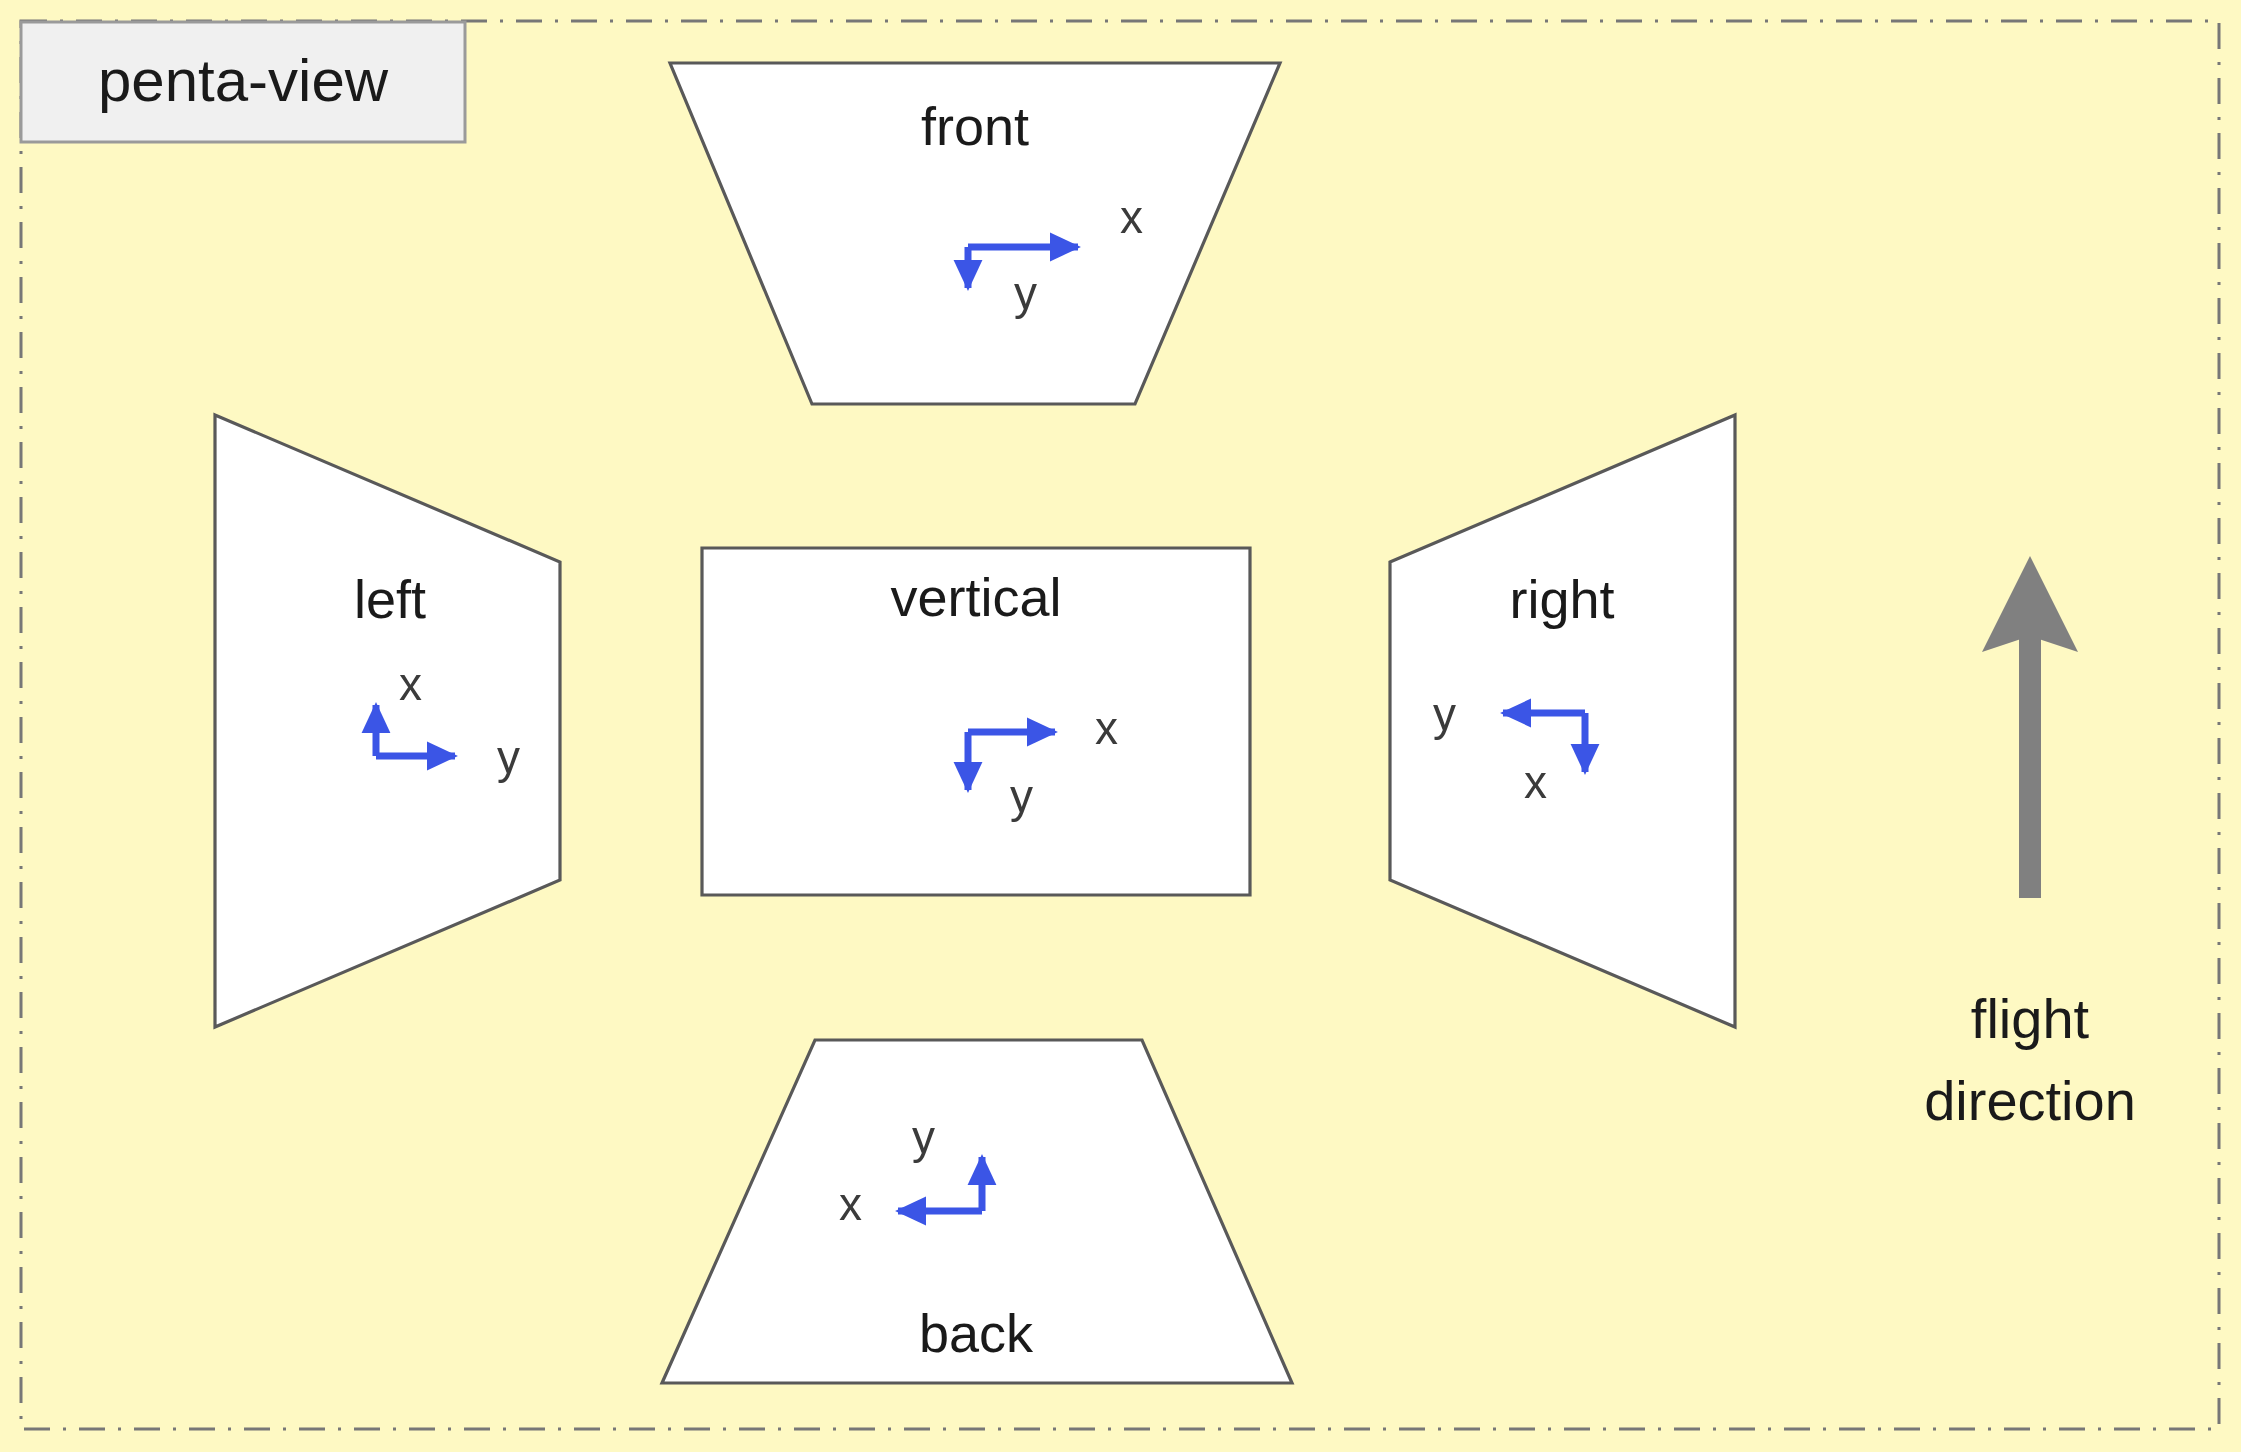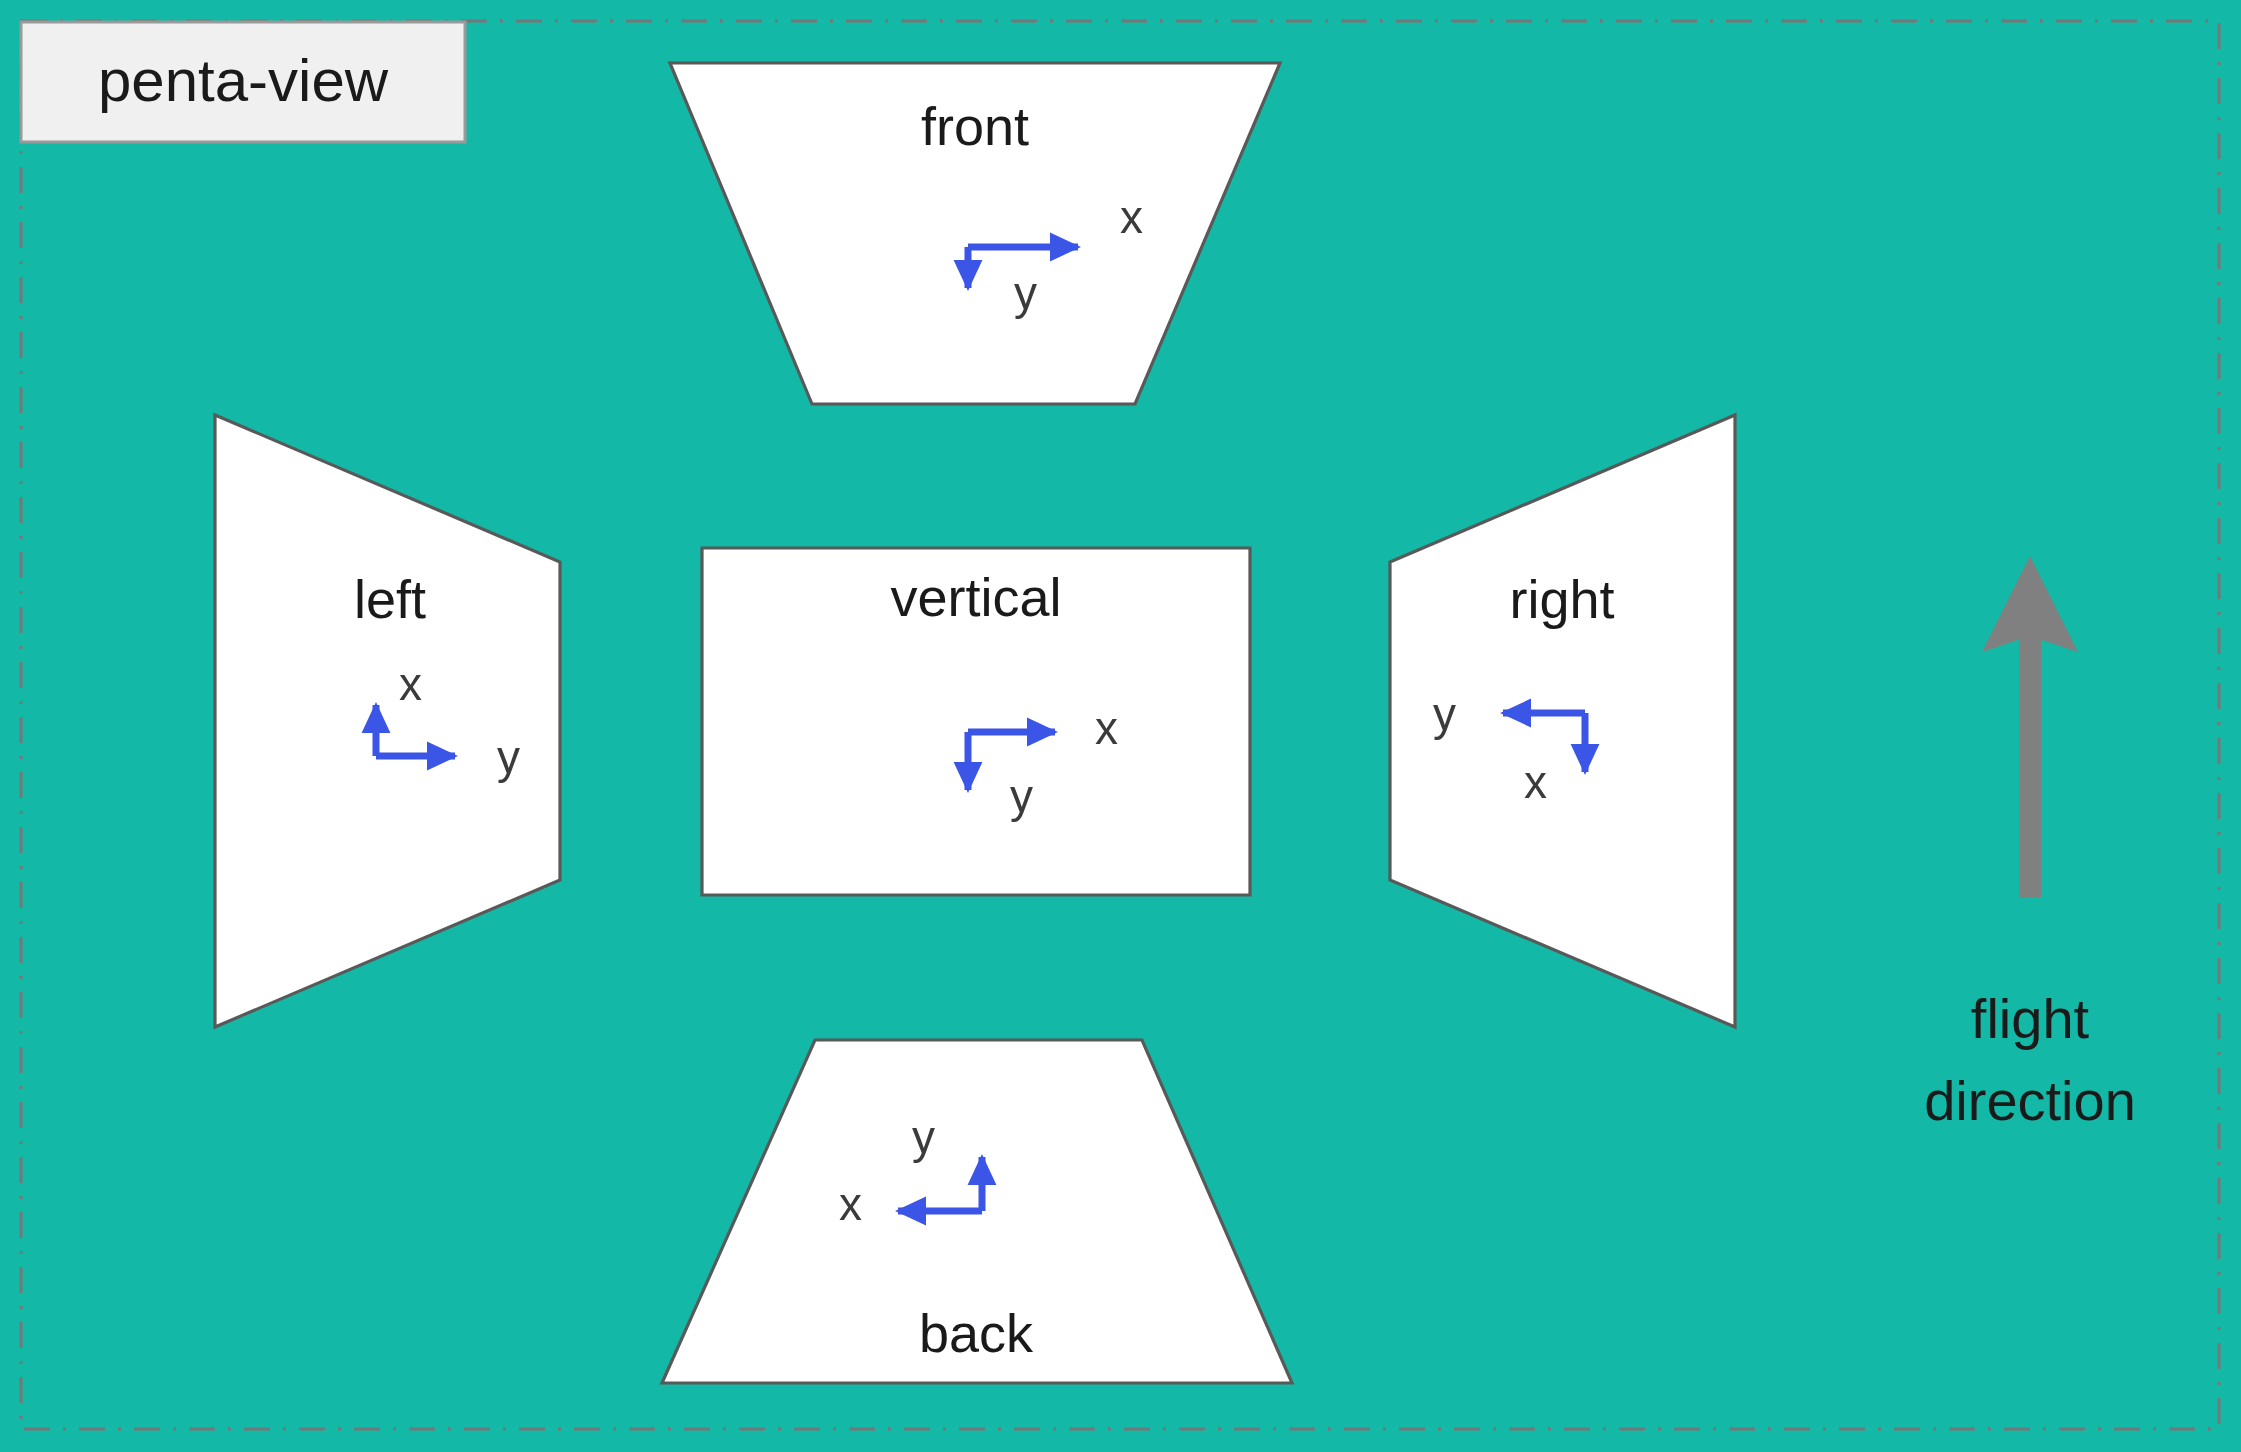--- a/index.html
+++ b/index.html
@@ -5,21 +5,21 @@
 <style>
   html, body {
     margin: 0;
     padding: 0;
     background: #ffffff;
   }
   #stage {
     position: relative;
     width: 2241px;
     height: 1452px;
-    background: #14b8a6;
+    background: #fef9c3;
     overflow: hidden;
     font-family: "Liberation Sans", sans-serif;
   }
   #diagram-svg {
     position: absolute;
     left: 0;
     top: 0;
     width: 2241px;
     height: 1452px;
   }

